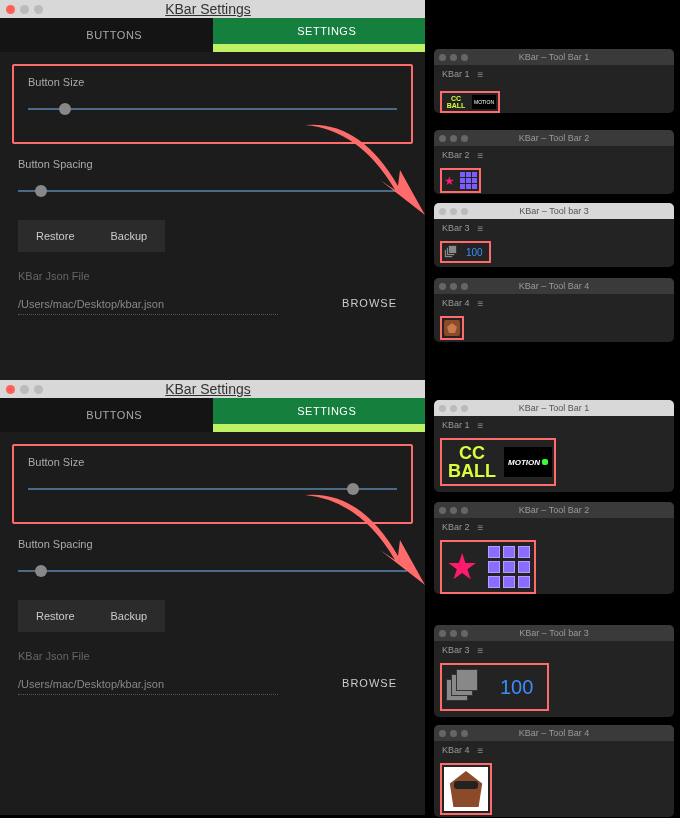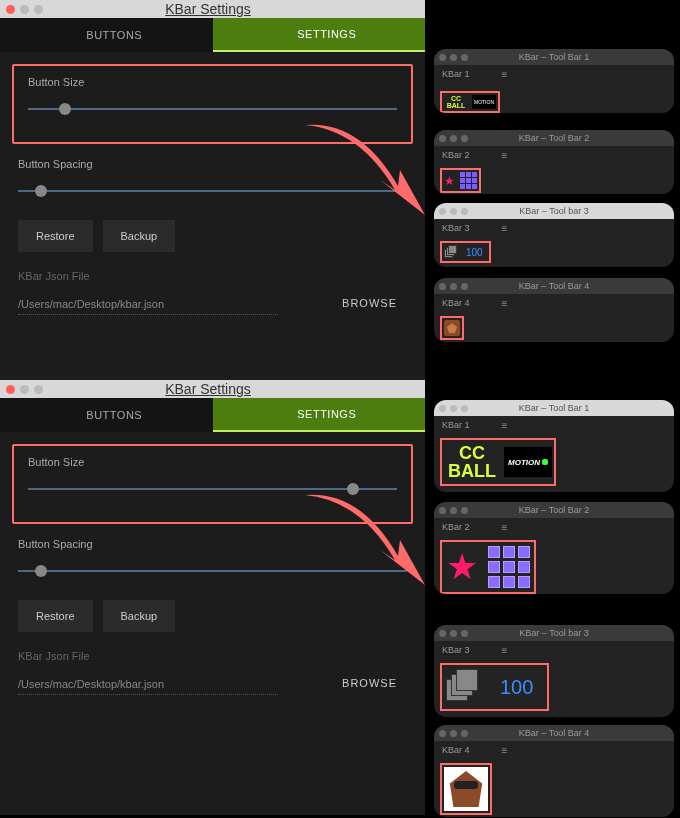--- a/index.html
+++ b/index.html
@@ -10,54 +10,54 @@
   .settings-window.bottom { top: 380px; height: 435px; }
 
   .titlebar { height: 18px; background: #d8d8d8; display: flex; align-items: center; padding: 0 6px; position: relative; }
   .titlebar .dot { width: 9px; height: 9px; border-radius: 50%; margin-right: 5px; }
   .titlebar .dot.red { background: #ff5f56; }
   .titlebar .dot.gray { background: #bbb; }
   .titlebar .title { position: absolute; left: 0; right: 9px; text-align: center; font-size: 14px; color: #333; text-decoration: underline; }
 
   .tabs { display: flex; height: 34px; background: #141414; }
   .tab { flex: 1; display: flex; align-items: center; justify-content: center; font-size: 11px; color: #aaa; letter-spacing: 0.5px; cursor: pointer; padding-left: 16px; }
-  .tab.active { color: #fff; border-bottom: 2px solid #bef264; background: #4d7c0f; }
+  .tab.active { color: #fff; border-bottom: 8px solid #bef264; background: #15803d; }
 
   .content { padding: 12px 18px; }
   .field-label { font-size: 11px; color: #aaa; margin-bottom: 12px; display: block; }
   .field-label.dim { color: #666; }
 
   .slider { position: relative; height: 20px; margin-bottom: 18px; }
   .slider .track { position: absolute; top: 8px; left: 0; right: 0; height: 2px; background: #4a6a8a; }
   .slider .thumb { position: absolute; top: 3px; width: 12px; height: 12px; background: #888; border-radius: 50%; transform: translateX(-50%); }
 
   .highlight-box { border: 2px solid #ff6b6b; border-radius: 2px; padding: 10px 14px 4px; margin: 0 -6px 14px; }
 
-  .button-row { display: flex; gap: 10px; margin: 10px 0 18px; }
+  .button-row { display: flex; margin: 10px 0 18px; }
   .btn { background: #2b2b2b; color: #ccc; border: none; padding: 10px 18px; font-size: 11px; cursor: pointer; }
 
   .path-row { display: flex; align-items: flex-end; justify-content: space-between; }
   .path-col { flex: 1; }
   .path-input { background: transparent; border: none; border-bottom: 1px dotted #555; color: #888; font-size: 11px; width: 260px; padding: 4px 0; outline: none; }
   .browse { color: #ccc; font-size: 11px; letter-spacing: 1px; padding: 6px 10px; cursor: pointer; }
 
   
   .arrow { position: absolute; left: 300px; width: 130px; height: 100px; pointer-events: none; }
   .arrow.a1 { top: 120px; }
   .arrow.a2 { top: 490px; }
 
   
-  .toolbar-window { position: absolute; right: 6px; width: 240px; background: #232323; border-radius: 12px; overflow: hidden; }
+  .toolbar-window { position: absolute; right: 6px; width: 240px; background: #232323; border-radius: 5px; overflow: hidden; }
   .tb-titlebar { height: 16px; background: #3a3a3a; display: flex; align-items: center; padding: 0 5px; position: relative; }
   .tb-titlebar.light { background: #d8d8d8; }
   .tb-titlebar .d { width: 7px; height: 7px; border-radius: 50%; margin-right: 4px; background: #666; }
   .tb-titlebar.light .d { background: #bbb; }
   .tb-titlebar .t { position: absolute; left: 0; right: 0; text-align: center; font-size: 9px; color: #999; }
   .tb-titlebar.light .t { color: #555; }
-  .tb-header { height: 18px; display: flex; align-items: center; padding: 0 8px; font-size: 9px; color: #999; gap: 24px; }
+  .tb-header { height: 18px; display: flex; align-items: center; padding: 0 8px; font-size: 9px; color: #999; }
   .tb-header .menu-icon { margin-left: 8px; font-size: 10px; color: #888; }
   .tb-body { padding: 4px 6px 8px; min-height: 26px; }
 
   .tool-highlight { border: 2px solid #ff6b6b; display: inline-flex; align-items: center; padding: 2px; gap: 4px; }
 
   .ccball-sm { width: 24px; font-size: 7px; line-height: 7px; color: #d8ff3a; font-weight: bold; text-align: center; }
   .motion-sm { width: 24px; height: 14px; background: #000; display: flex; align-items: center; justify-content: center; }
   .motion-sm span { font-size: 5px; color: #fff; }
 
   .ccball-lg { font-size: 18px; line-height: 18px; color: #d8ff3a; font-weight: bold; text-align: center; padding: 2px 4px; }

